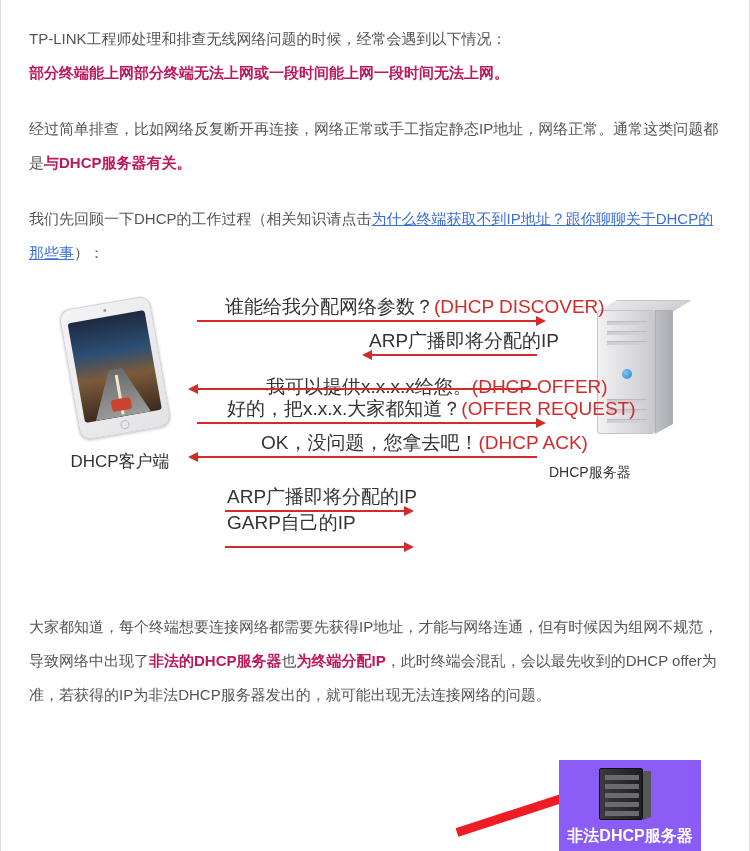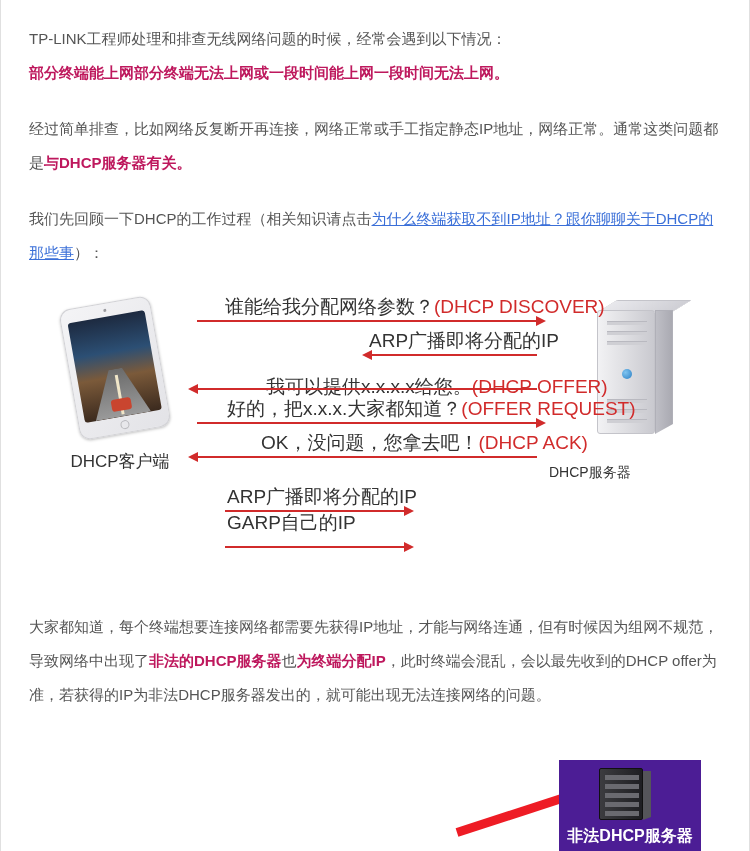--- a/index.html
+++ b/index.html
@@ -193,21 +193,21 @@
   .arrow.left::after {
     left: -9px;
     border-right: 10px solid #d12b2b;
   }
 
   
   .illegal-box {
     position: absolute;
     left: 558px; top: 760px;
     width: 142px; height: 91px;
-    background: #4c1d95;
+    background: #8b5cf6;
     overflow: hidden;
   }
   .illegal-srv {
     position: absolute;
     left: 40px; top: 8px;
     width: 52px; height: 52px;
   }
   .illegal-srv-body {
     position: absolute; left: 0; top: 0;
     width: 44px; height: 52px;

